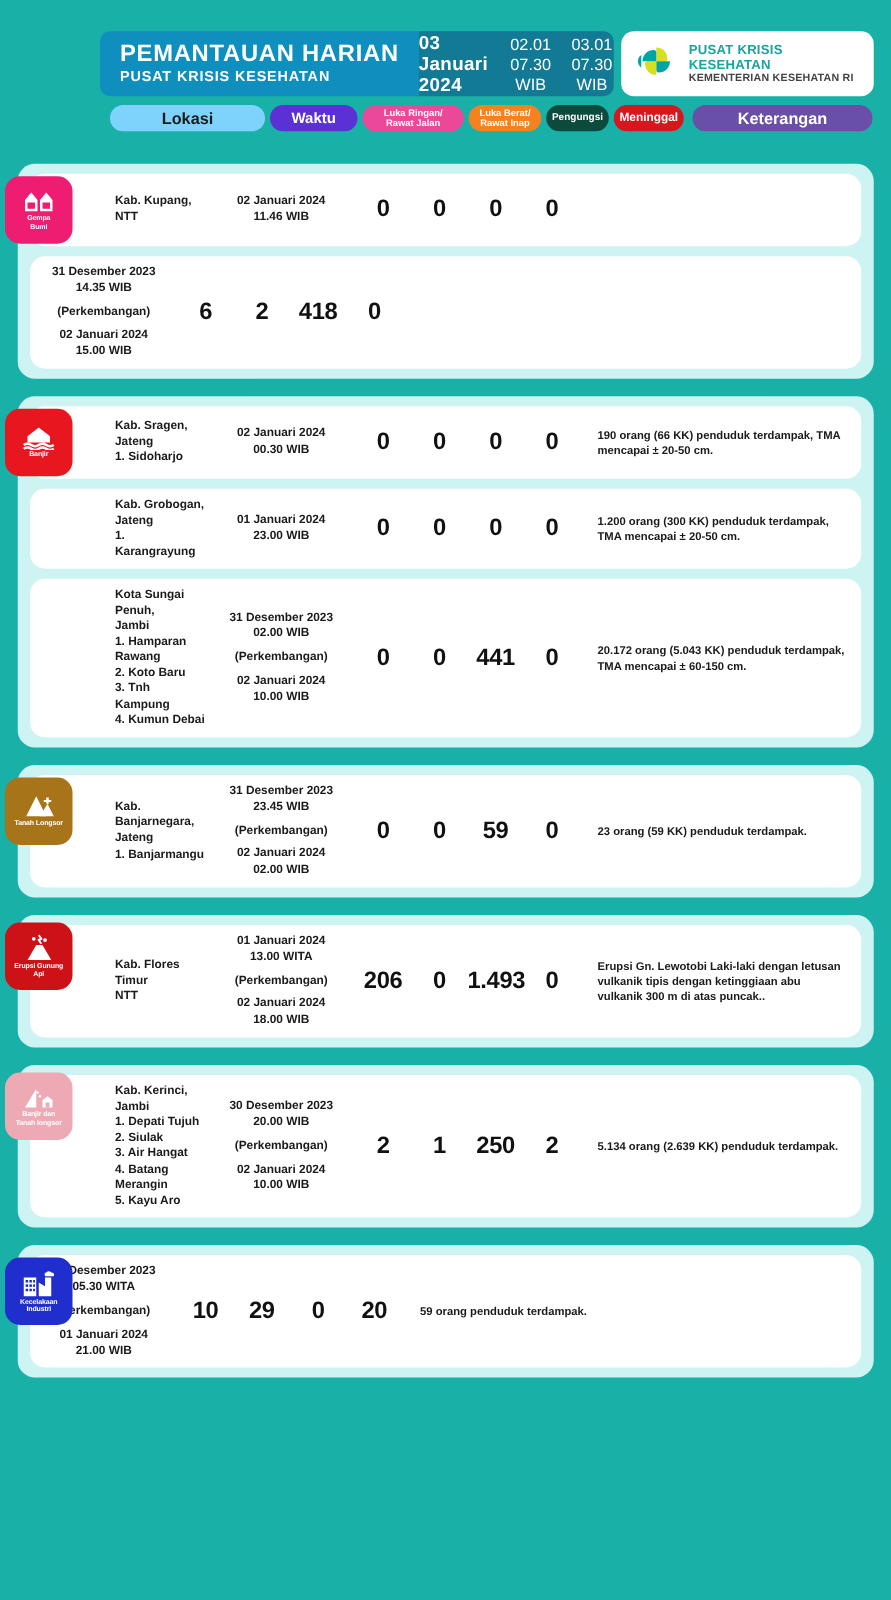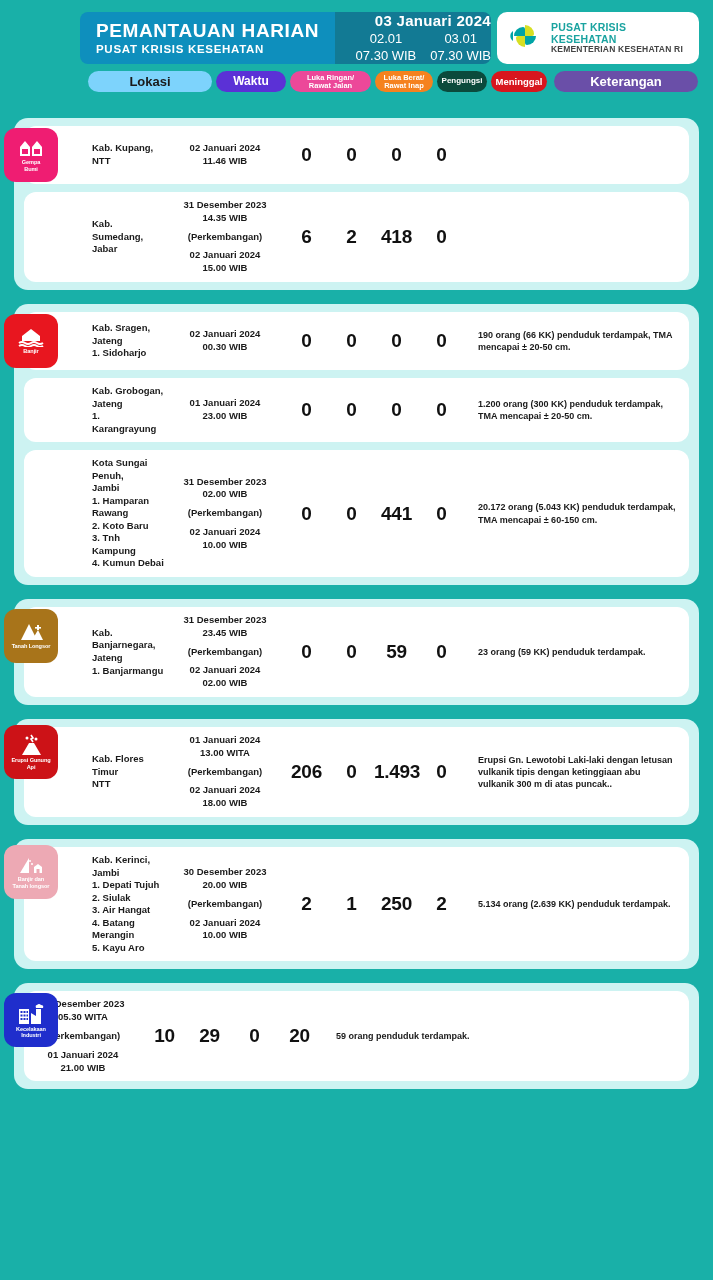--- a/index.html
+++ b/index.html
@@ -15,20 +15,21 @@
     width: 713px;
     height: 1280px;
     background: #19b0a8;
   }
 
   
   .header {
     position: relative;
     height: 100px;
     padding: 12px 14px 0 14px;
+    margin-top: 13px;
   }
   .header-row {
     display: flex;
     align-items: stretch;
     gap: 0;
     height: 52px;
     padding-left: 66px;
   }
   .title-block {
     background: #0e8fbd;
@@ -51,22 +52,21 @@
     font-size: 11.5px;
     font-weight: bold;
     letter-spacing: 0.7px;
     margin-top: 2px;
   }
   .date-block {
     background: #127a94;
     border-radius: 0 8px 8px 0;
     width: 156px;
     display: flex;
-    flex-direction: column;
-    align-items: flex-end;
+    align-items: center;
     justify-content: center;
     padding: 3px 0;
   }
   .date-main {
     color: #ffffff;
     font-size: 15px;
     font-weight: bold;
     letter-spacing: 0.3px;
   }
   .date-times {
@@ -312,24 +312,20 @@
           <div class="col-time">
             <div>02 Januari 2024</div>
             <div>11.46 WIB</div>
           </div>
           <div class="col-num">0</div>
           <div class="col-num">0</div>
           <div class="col-num">0</div>
           <div class="col-num">0</div>
         </div>
         <div class="row">
-          <div class="col-loc">
-            <div class="loc-head">Kab. Sumedang,</div>
-            <div class="loc-sub">Jabar</div>
-          </div>
           <div class="col-time">
             <div>31 Desember 2023</div>
             <div>14.35 WIB</div>
             <div class="perk">(Perkembangan)</div>
             <div>02 Januari 2024</div>
             <div>15.00 WIB</div>
           </div>
           <div class="col-num">6</div>
           <div class="col-num">2</div>
           <div class="col-num">418</div>

